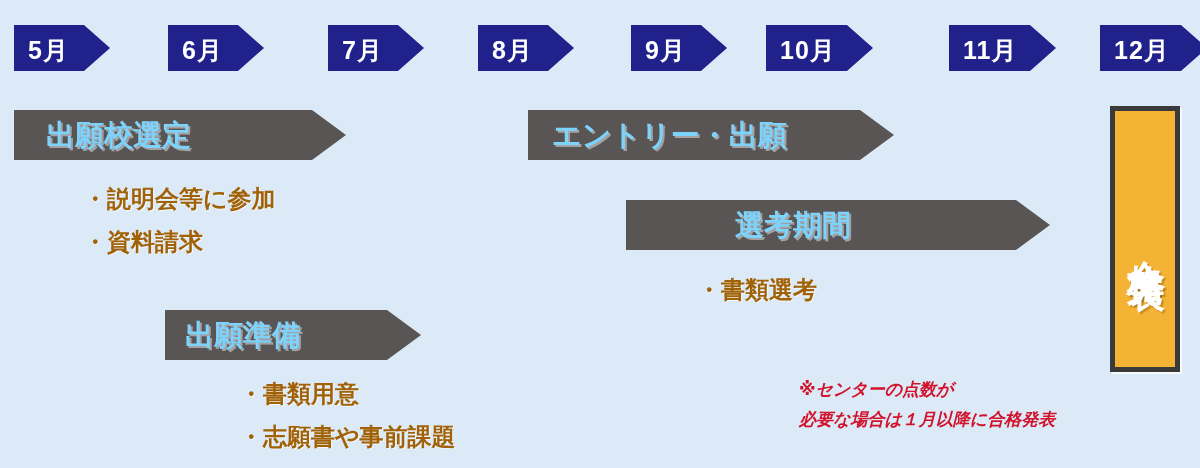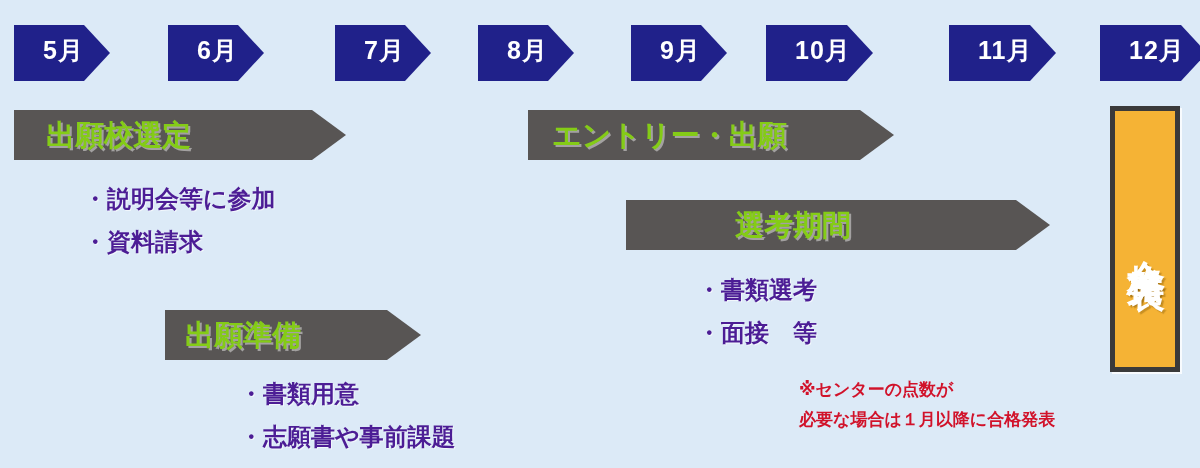--- a/index.html
+++ b/index.html
@@ -17,41 +17,41 @@
   #canvas {
     position: relative;
     width: 1200px;
     height: 468px;
     background: #dceaf7;
   }
 
   
   .month-chevron {
     position: absolute;
-    height: 56px;
+    height: 46px;
     background: #20218a;
     color: #ffffff;
     font-weight: bold;
     font-size: 25px;
     line-height: 50px;
     letter-spacing: 1px;
     white-space: nowrap;
     box-sizing: border-box;
-    padding-left: 29px;
+    padding-left: 14px;
     -webkit-clip-path: polygon(0 0, calc(100% - 26px) 0, 100% 50%, calc(100% - 26px) 100%, 0 100%);
     clip-path: polygon(0 0, calc(100% - 26px) 0, 100% 50%, calc(100% - 26px) 100%, 0 100%);
     filter: drop-shadow(2px 2px 0 rgba(255,255,255,0.85));
   }
 
   
   .phase-arrow {
     position: absolute;
     height: 50px;
     background: #585554;
-    color: #84cc16;
+    color: #7dd3fc;
     font-weight: bold;
     font-size: 29px;
     line-height: 50px;
     white-space: nowrap;
     box-sizing: border-box;
     -webkit-clip-path: polygon(0 0, calc(100% - 34px) 0, 100% 50%, calc(100% - 34px) 100%, 0 100%);
     clip-path: polygon(0 0, calc(100% - 34px) 0, 100% 50%, calc(100% - 34px) 100%, 0 100%);
     filter: drop-shadow(2px 2px 0 rgba(255,255,255,0.85));
   }
   .phase-arrow .phase-label {
@@ -59,21 +59,21 @@
     text-shadow: 2px 2px 0 rgba(255,255,255,0.45);
   }
 
   
   .bullet-list {
     position: absolute;
   }
   .bullet-item {
     font-size: 24px;
     font-weight: bold;
-    color: #4c1d95;
+    color: #a16207;
     line-height: 43px;
     white-space: nowrap;
     text-shadow: 1px 1px 0 rgba(255,255,255,0.6);
   }
 
   
   .result-box {
     position: absolute;
     background: #f5b335;
     border: 5px solid #3a3a3a;
@@ -104,21 +104,21 @@
     white-space: nowrap;
   }
 </style>
 </head>
 <body>
 
 <div id="canvas">
 
   <div class="month-chevron" style="left:14px;  top:25px; width:96px;">5月</div>
   <div class="month-chevron" style="left:168px; top:25px; width:96px;">6月</div>
-  <div class="month-chevron" style="left:335px; top:25px; width:96px;">7月</div>
+  <div class="month-chevron" style="left:328px; top:25px; width:96px;">7月</div>
   <div class="month-chevron" style="left:478px; top:25px; width:96px;">8月</div>
   <div class="month-chevron" style="left:631px; top:25px; width:96px;">9月</div>
   <div class="month-chevron" style="left:766px; top:25px; width:107px;">10月</div>
   <div class="month-chevron" style="left:941px; top:25px; width:107px;margin-left:8px;">11月</div>
   <div class="month-chevron" style="left:1100px; top:25px; width:107px;">12月</div>
 
   <div class="phase-arrow" style="left:14px; top:110px; width:332px; padding-left:32px;">
     <span class="phase-label">出願校選定</span>
   </div>
   <div class="bullet-list" style="left:83px; top:177px;">
@@ -136,25 +136,24 @@
 
   <div class="phase-arrow" style="left:480px; top:110px; width:366px; padding-left:24px;margin-left:48px;">
     <span class="phase-label">エントリー・出願</span>
   </div>
 
   <div class="phase-arrow" style="left:626px; top:200px; width:424px; padding-left:109px;">
     <span class="phase-label">選考期間</span>
   </div>
   <div class="bullet-list" style="left:697px; top:268px;">
     <div class="bullet-item">・書類選考</div>
-    <div class="bullet-item">・面接　等</div>
   </div>
 
   <div class="result-box" style="left:1110px; top:106px; width:70px; height:266px;">
     <span class="result-label">合格発表</span>
   </div>
 
-  <div class="footnote" style="left:799px; top:375px;">
+  <div class="footnote" style="left:799px; top:375px;font-style:italic;">
     <div>※センターの点数が</div>
     <div>必要な場合は１月以降に合格発表</div>
   </div>
 
 </div>
 
 </body></html>

